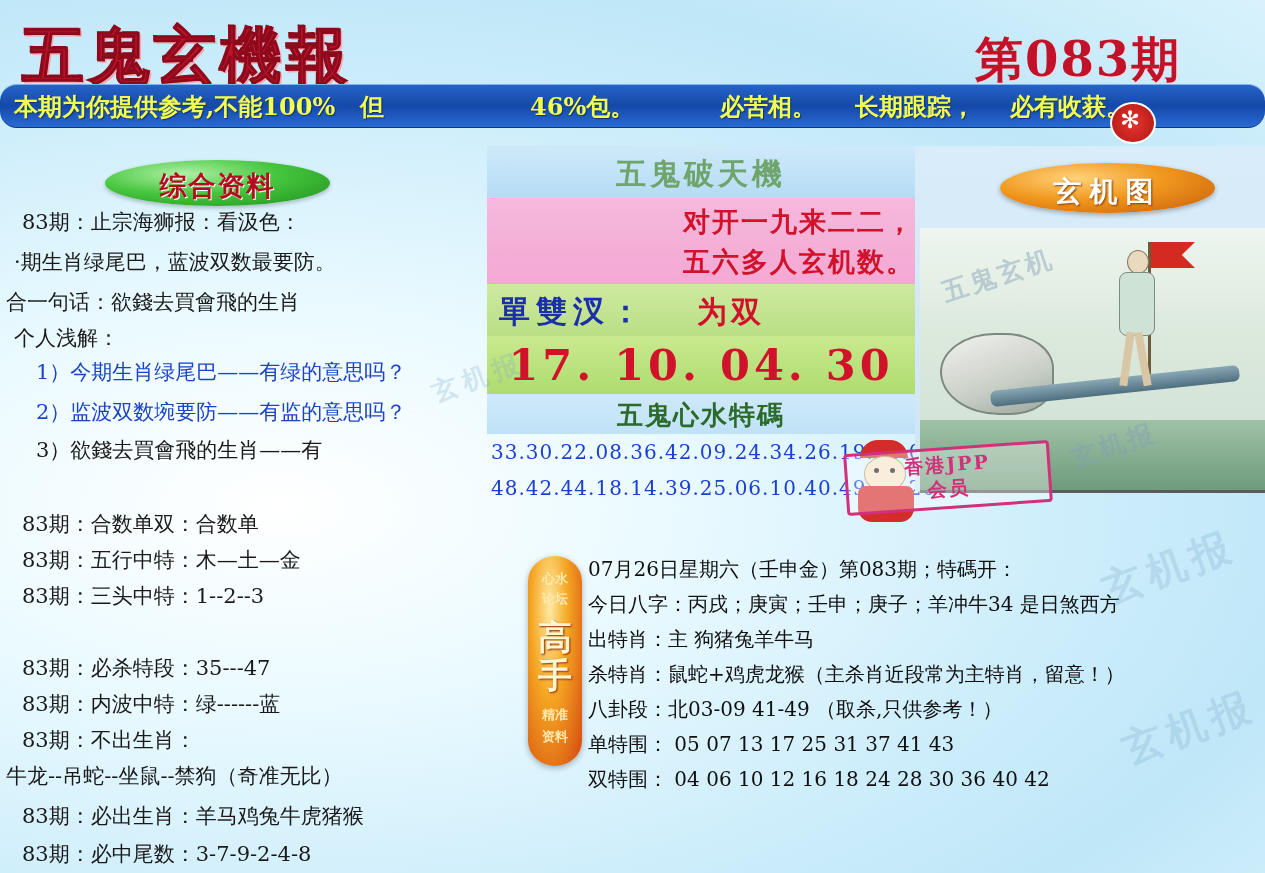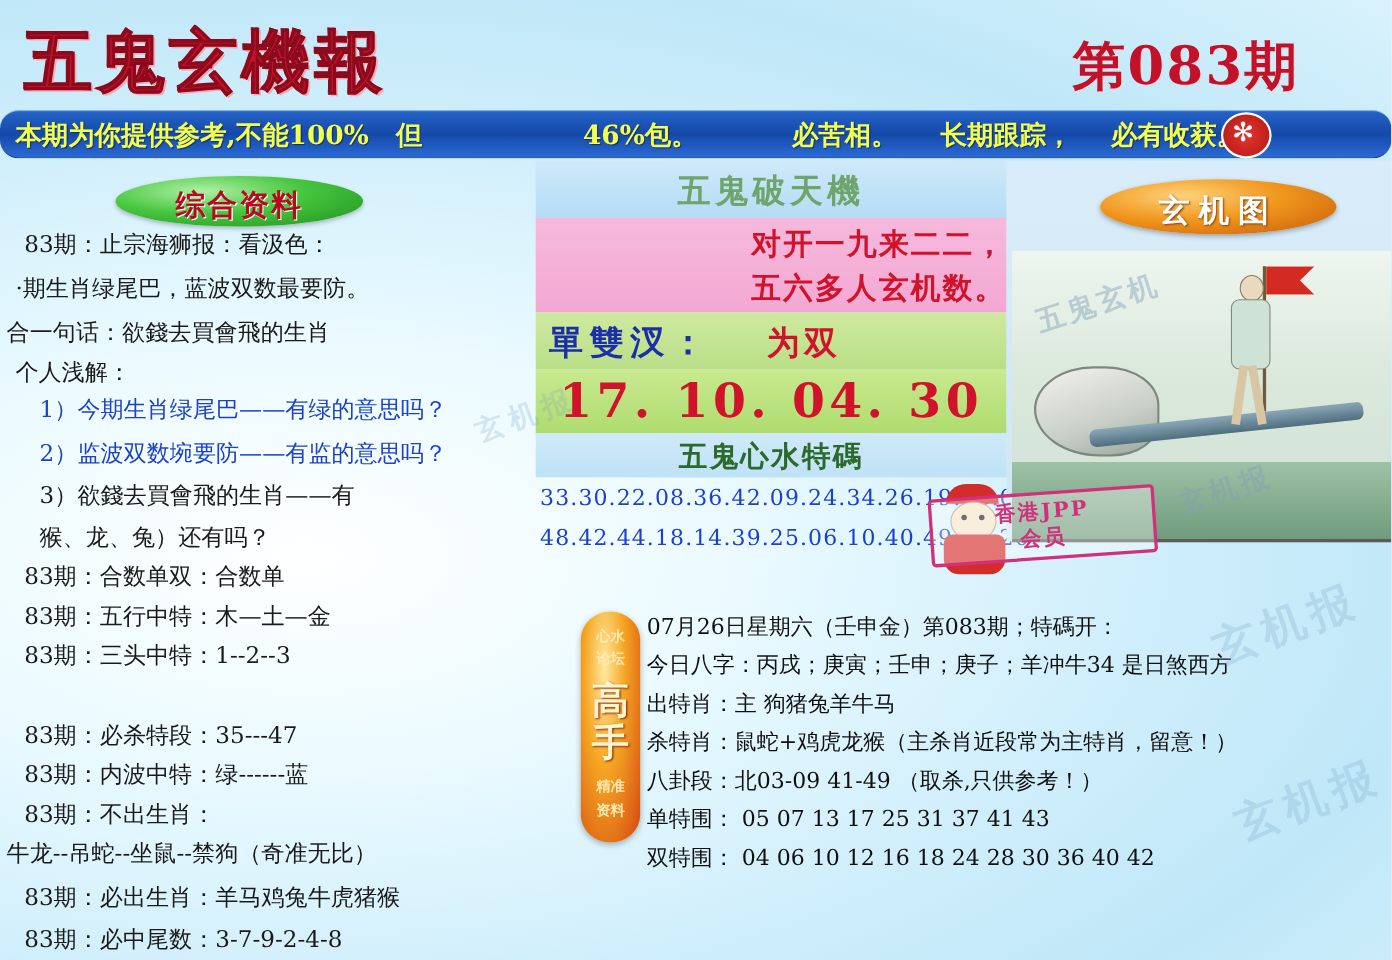--- a/index.html
+++ b/index.html
@@ -35,21 +35,21 @@
     letter-spacing:2px;
   }
   .hdr-issue{
     position:absolute;left:975px;top:28px;
     font-family:"DejaVu Serif","Liberation Serif",serif;
     font-size:48px;font-weight:bold;color:#c2122a;
     letter-spacing:2px;
     text-shadow:1px 1px 0 #ffd9df;
   }
   .marquee{
-    position:absolute;left:0;top:100px;width:1265px;height:42px;
+    position:absolute;left:0;top:84px;width:1265px;height:42px;
     background:linear-gradient(180deg,#2563c8 0%,#1549a8 50%,#2a6ad6 100%);
     border-top:1px solid #7fb0ef;border-bottom:1px solid #0d3680;border-radius:17px;
   }
   .marquee span{
     position:absolute;top:6px;
     font-family:"DejaVu Serif","Liberation Serif",serif;
     font-size:24px;font-weight:bold;color:#f3ff4f;
     text-shadow:1px 1px 1px #12306e;
     white-space:nowrap;
   }
@@ -297,21 +297,20 @@
       <span>综合资料</span>
     </div>
 
     <div class="ltxt" style="left:22px;top:62px;">83期：止宗海狮报：看汲色：</div>
     <div class="ltxt" style="left:14px;top:102px;">·期生肖绿尾巴，蓝波双数最要防。</div>
     <div class="ltxt" style="left:6px;top:142px;">合一句话：欲錢去買會飛的生肖</div>
     <div class="ltxt" style="left:14px;top:178px;">个人浅解：</div>
     <div class="ltxt blue" style="left:36px;top:212px;">1）今期生肖绿尾巴——有绿的意思吗？</div>
     <div class="ltxt blue" style="left:36px;top:252px;">2）监波双数埦要防——有监的意思吗？</div>
     <div class="ltxt" style="left:36px;top:290px;">3）欲錢去買會飛的生肖——有</div>
-    <div class="ltxt" style="left:36px;top:328px;">猴、龙、兔）还有吗？</div>
     <div class="ltxt" style="left:22px;top:364px;">83期：合数单双：合数单</div>
     <div class="ltxt" style="left:22px;top:400px;">83期：五行中特：木—土—金</div>
     <div class="ltxt" style="left:22px;top:436px;">83期：三头中特：1--2--3</div>
     <div class="ltxt" style="left:22px;top:508px;">83期：必杀特段：35---47</div>
     <div class="ltxt" style="left:22px;top:544px;">83期：内波中特：绿------蓝</div>
     <div class="ltxt" style="left:22px;top:580px;">83期：不出生肖：</div>
     <div class="ltxt" style="left:6px;top:616px;">牛龙--吊蛇--坐鼠--禁狗（奇准无比）</div>
     <div class="ltxt" style="left:22px;top:656px;">83期：必出生肖：羊马鸡兔牛虎猪猴</div>
     <div class="ltxt" style="left:22px;top:694px;">83期：必中尾数：3-7-9-2-4-8</div>
   </div>

